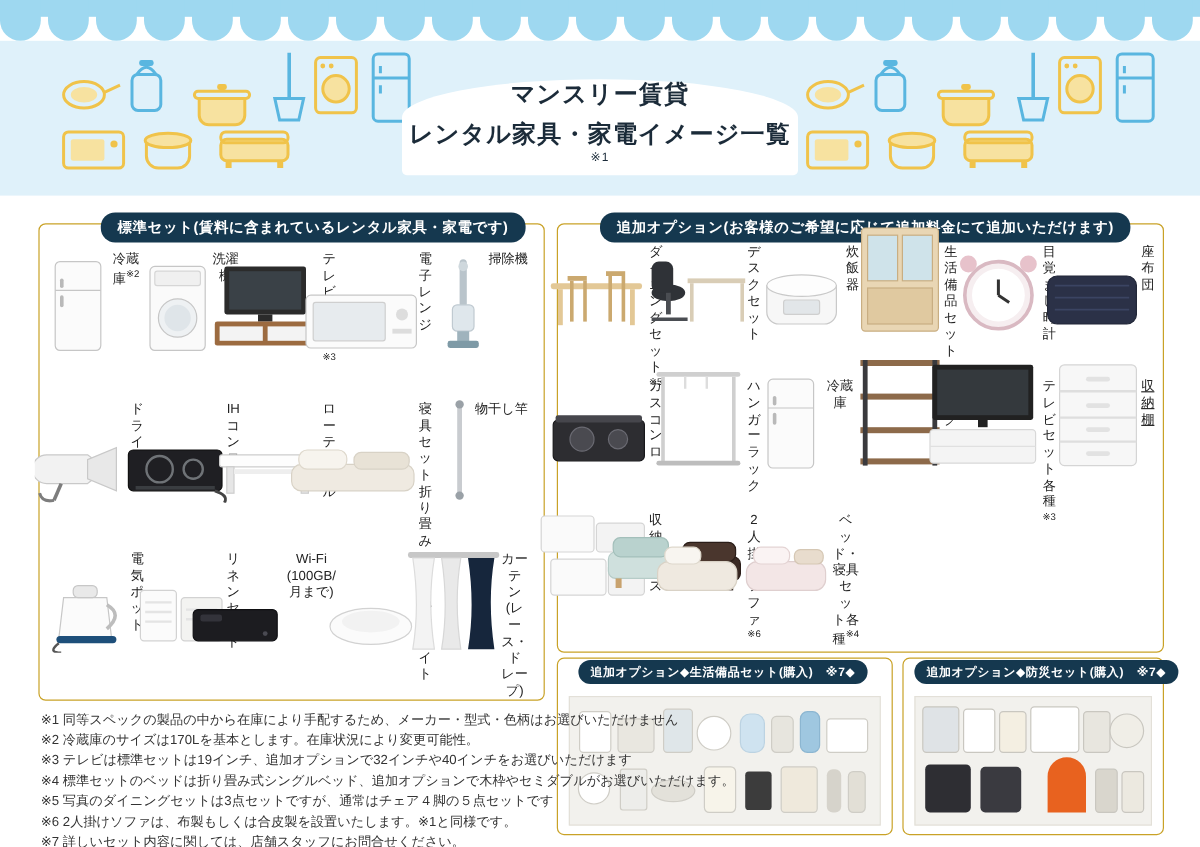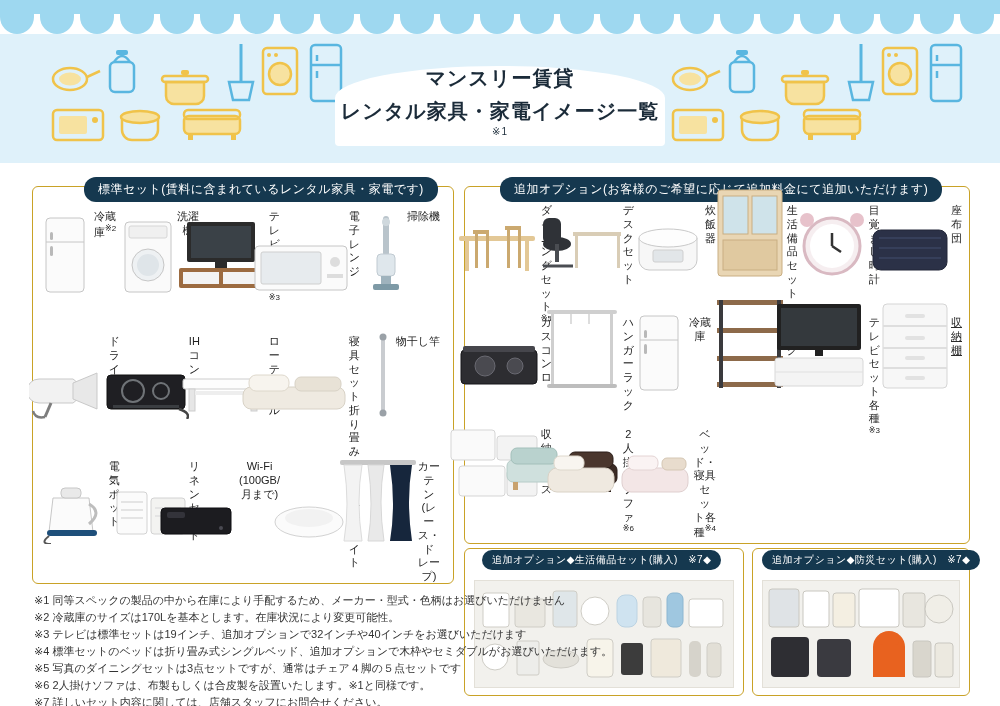--- a/index.html
+++ b/index.html
@@ -47,21 +47,21 @@
     position:absolute;
     border:1px solid #c9a227;
     border-radius:6px;
     background:#ffffff;
   }
   .panel-title{
     position:absolute;
     background:#15384f;
     color:#ffffff;
     font-size:12px;
-    font-weight:normal;
+    font-weight:bold;
     border-radius:12px;
     padding:4px 14px;
     white-space:nowrap;
     letter-spacing:.5px;
   }
   
   .grid{position:absolute;display:flex;flex-wrap:wrap;}
   .cell{
     display:flex;flex-direction:row;align-items:flex-start;justify-content:flex-end;
     text-align:center;

